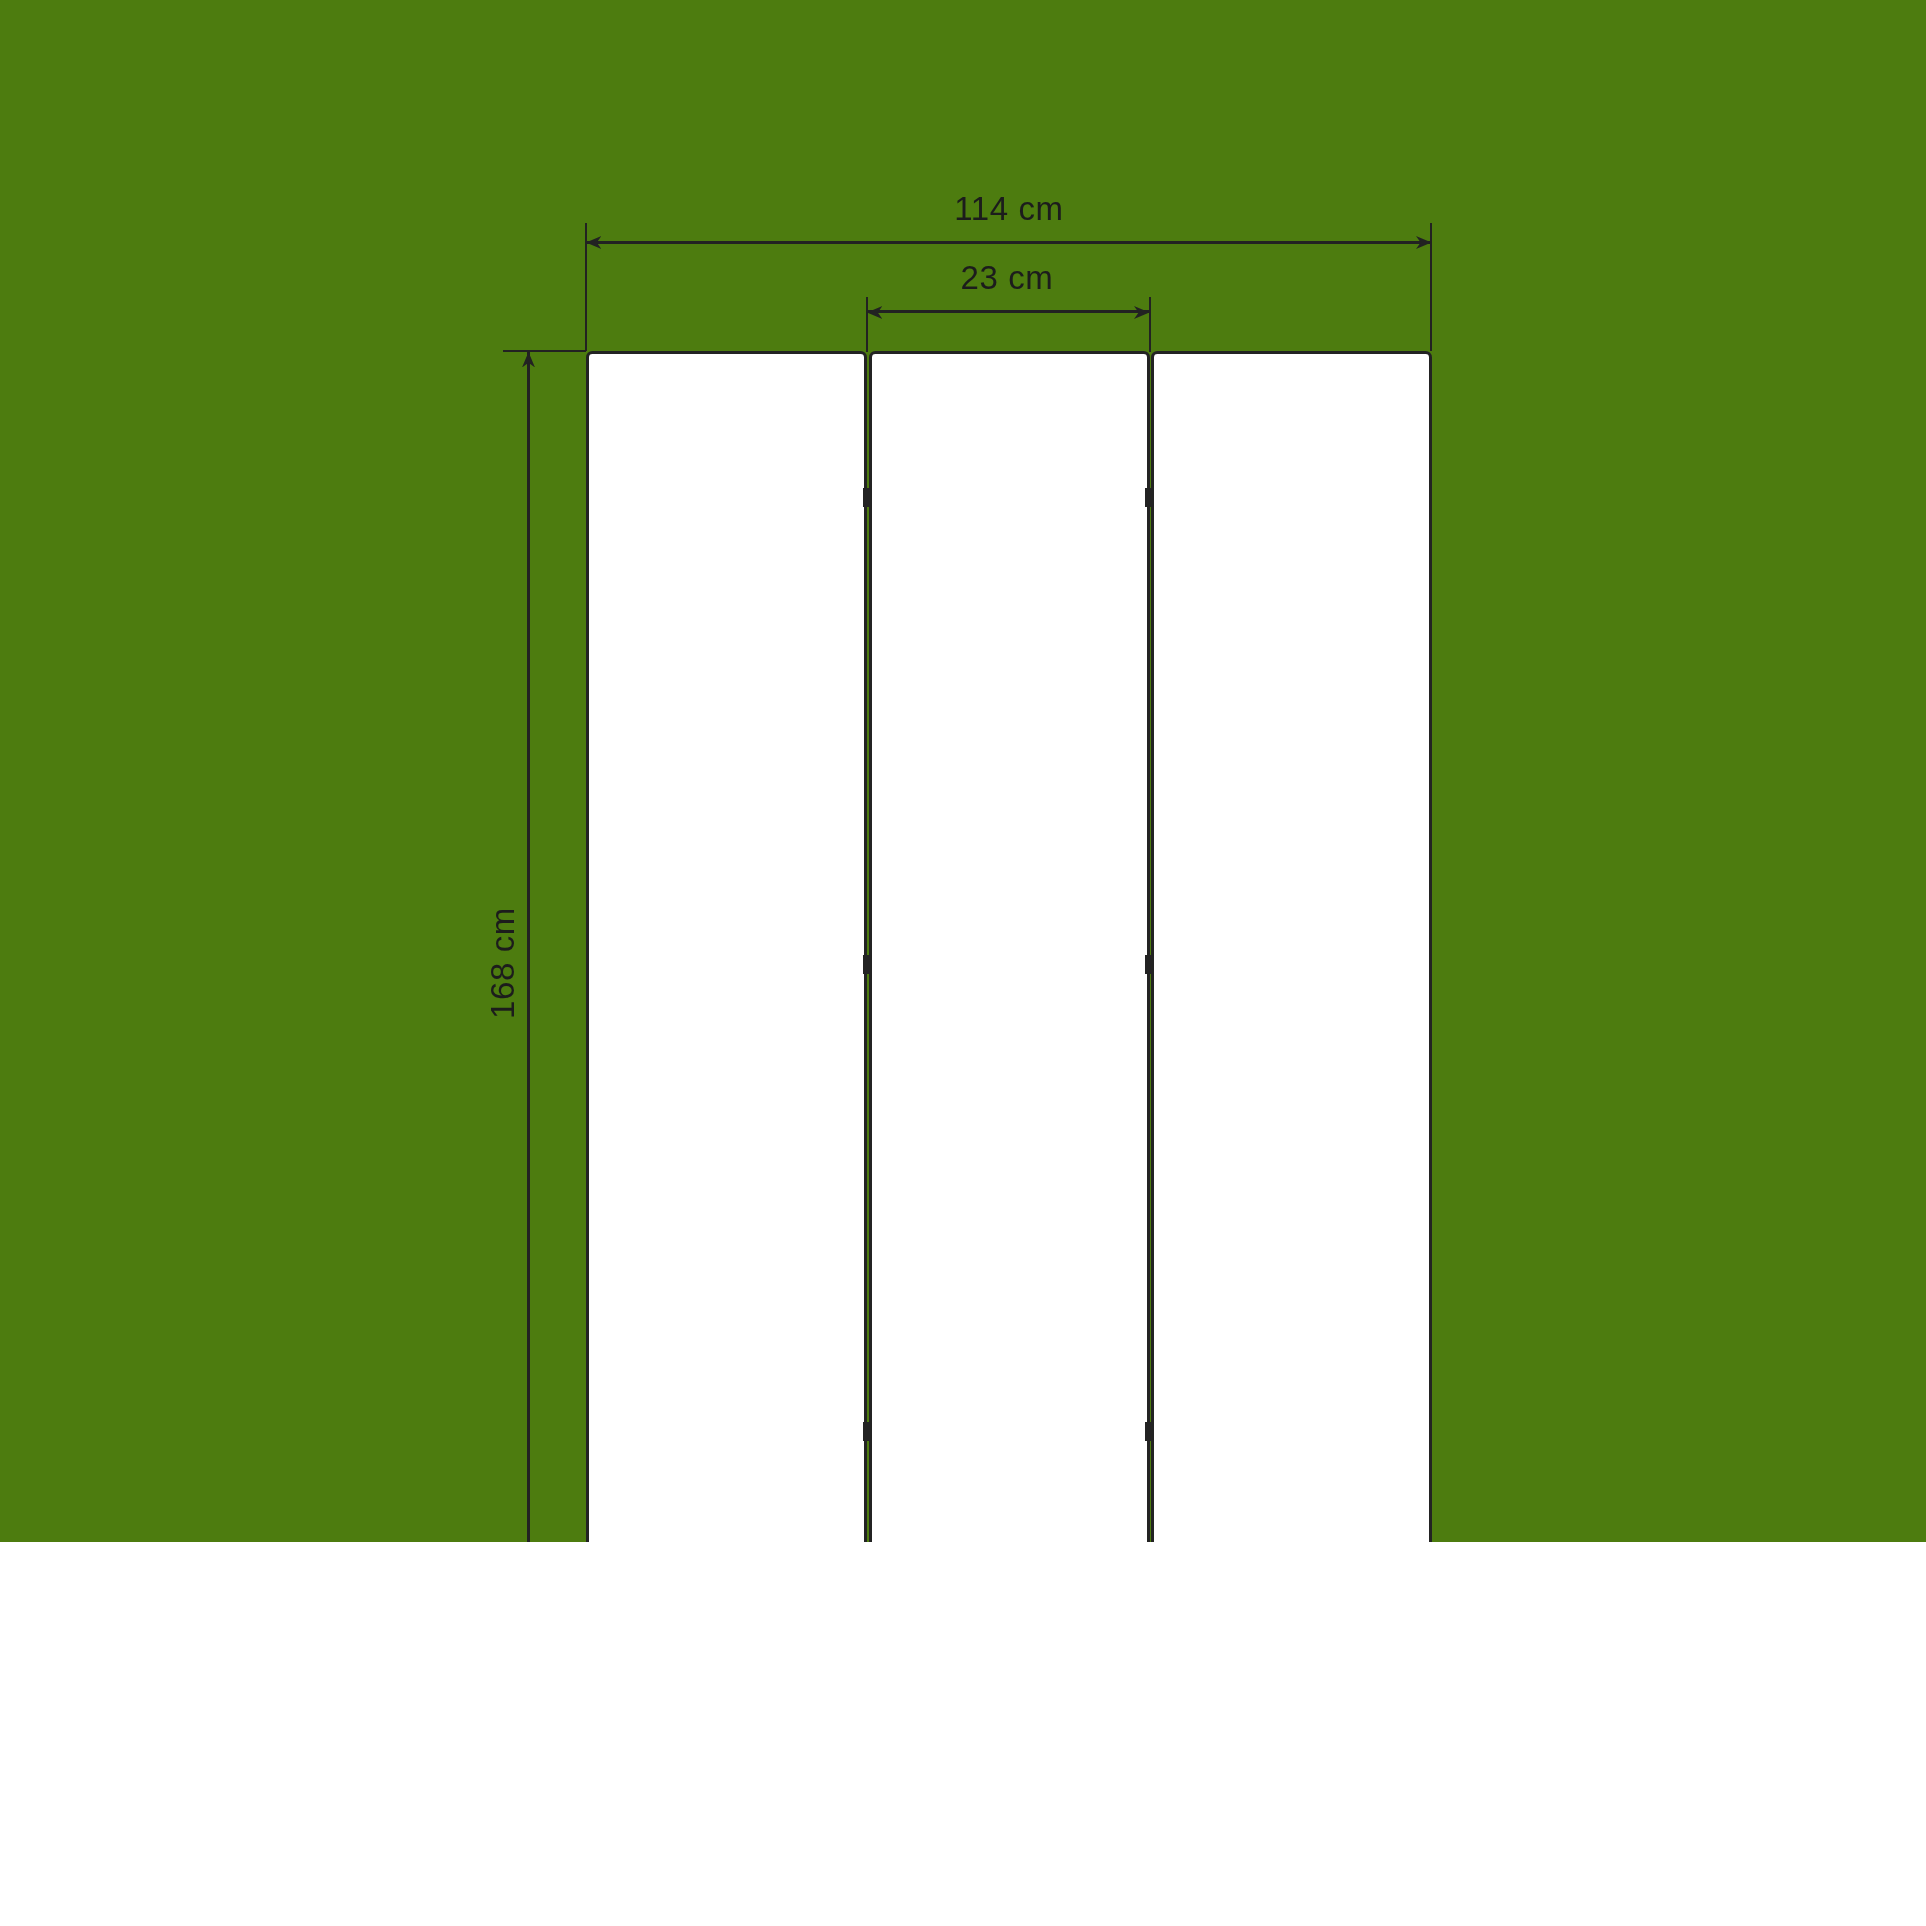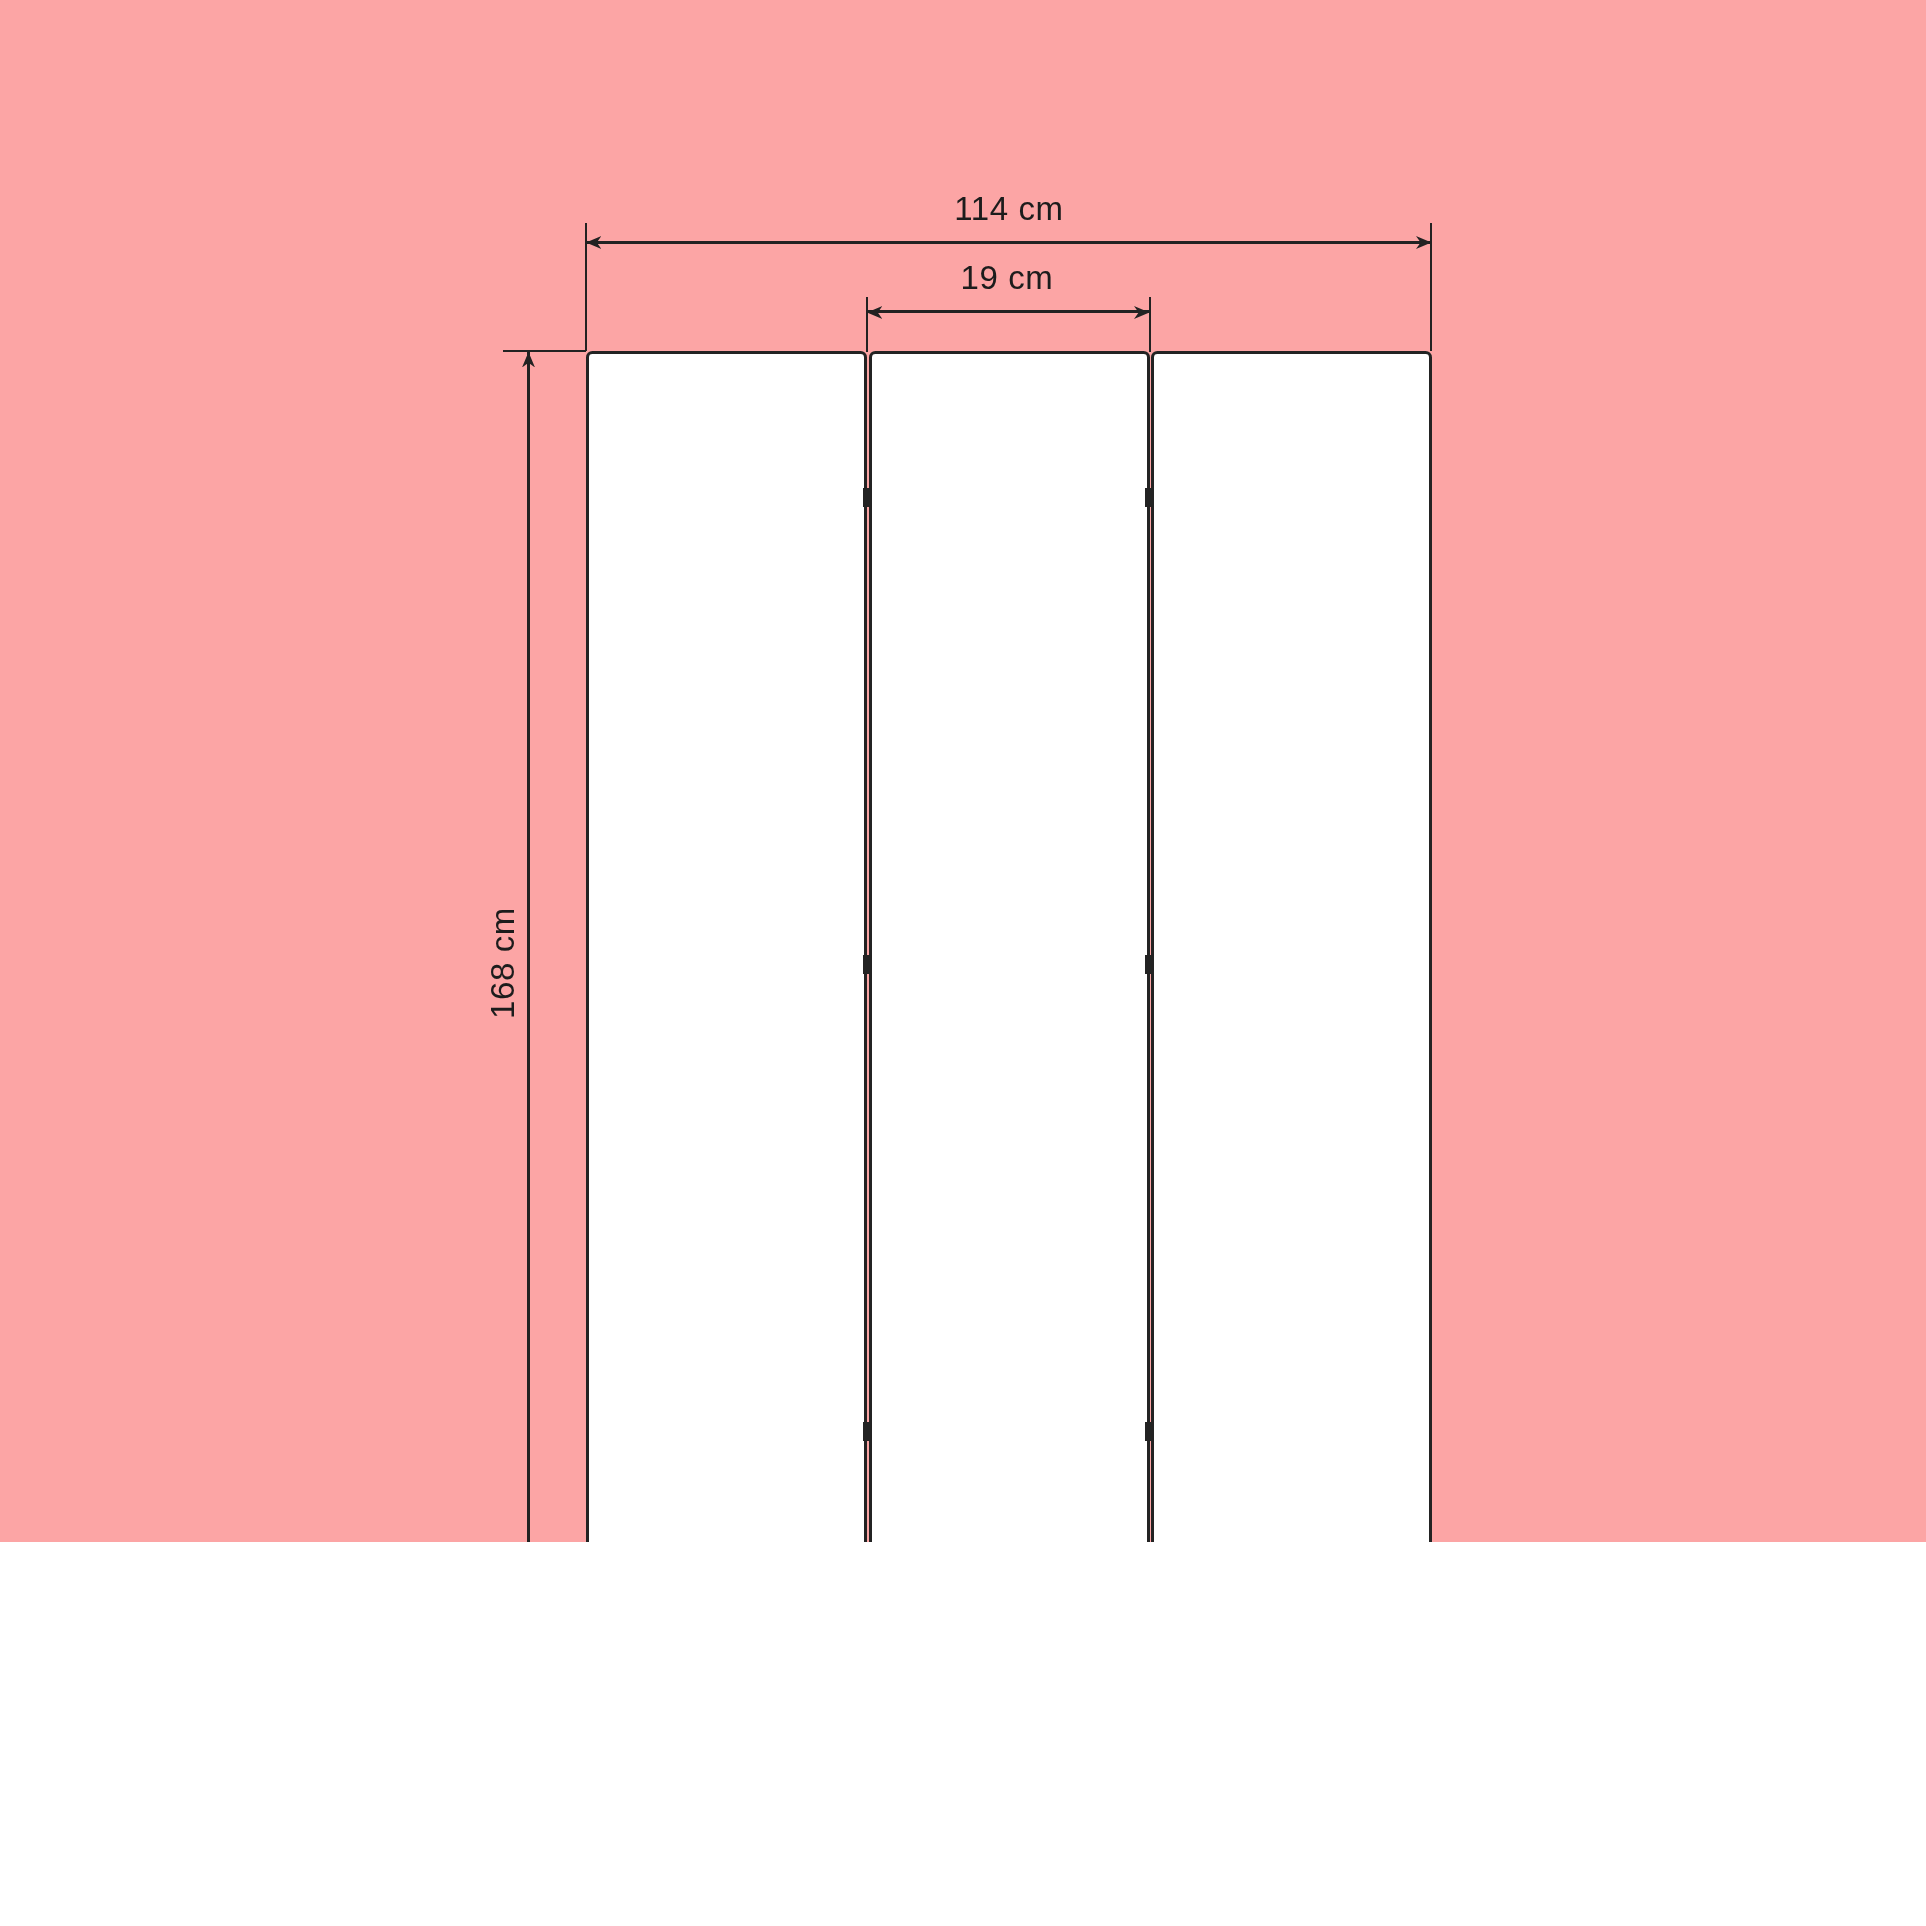--- a/index.html
+++ b/index.html
@@ -1,19 +1,19 @@
 <!DOCTYPE html>
 <html style="font-size:10.3px"><head>
 <meta charset="utf-8">
 <style>
   html,body{margin:0;padding:0;background:#ffffff;}
   .canvas{
     position:relative;
     width:1926px;height:1542px;
-    background:#fca5a5;
+    background:#4d7c0f;
     font-family:"Liberation Sans","DejaVu Sans",sans-serif;
     overflow:hidden;
   }
   
   .ext{position:absolute;background:#222222;}
   .ext.v{width:1.9px;}
   .ext.h{height:1.9px;}
   
   .dline{position:absolute;background:#222222;}
   .dline.h{height:3.2px;}
@@ -74,21 +74,21 @@
     <div class="ah right" style="left:1416px;top:236px;"></div>
     <div class="dim-label" style="left:752px;top:191px;width:514px;">114 cm</div>
   </div>
 
   <div>
     <div class="ext v" style="left:866px;top:297px;height:55px;"></div>
     <div class="ext v" style="left:1149px;top:297px;height:55px;"></div>
     <div class="dline h" style="left:867px;top:310px;width:282px;"></div>
     <div class="ah left" style="left:867px;top:306px;"></div>
     <div class="ah right" style="left:1134px;top:306px;"></div>
-    <div class="dim-label" style="left:750px;top:260px;width:514px;">19 cm</div>
+    <div class="dim-label" style="left:750px;top:260px;width:514px;">23 cm</div>
   </div>
 
   <div>
     <div class="ext h" style="left:503px;top:350px;width:83px;"></div>
     <div class="ext h" style="left:503px;top:1574px;width:83px;"></div>
     <div class="dline v" style="left:527px;top:352px;height:1224px;"></div>
     <div class="ah up" style="left:522px;top:352px;"></div>
     <div class="ah down" style="left:522px;top:1561px;"></div>
     <div class="dim-label rot" style="left:374px;top:945px;width:257px;height:36px;">168 cm</div>
   </div>

